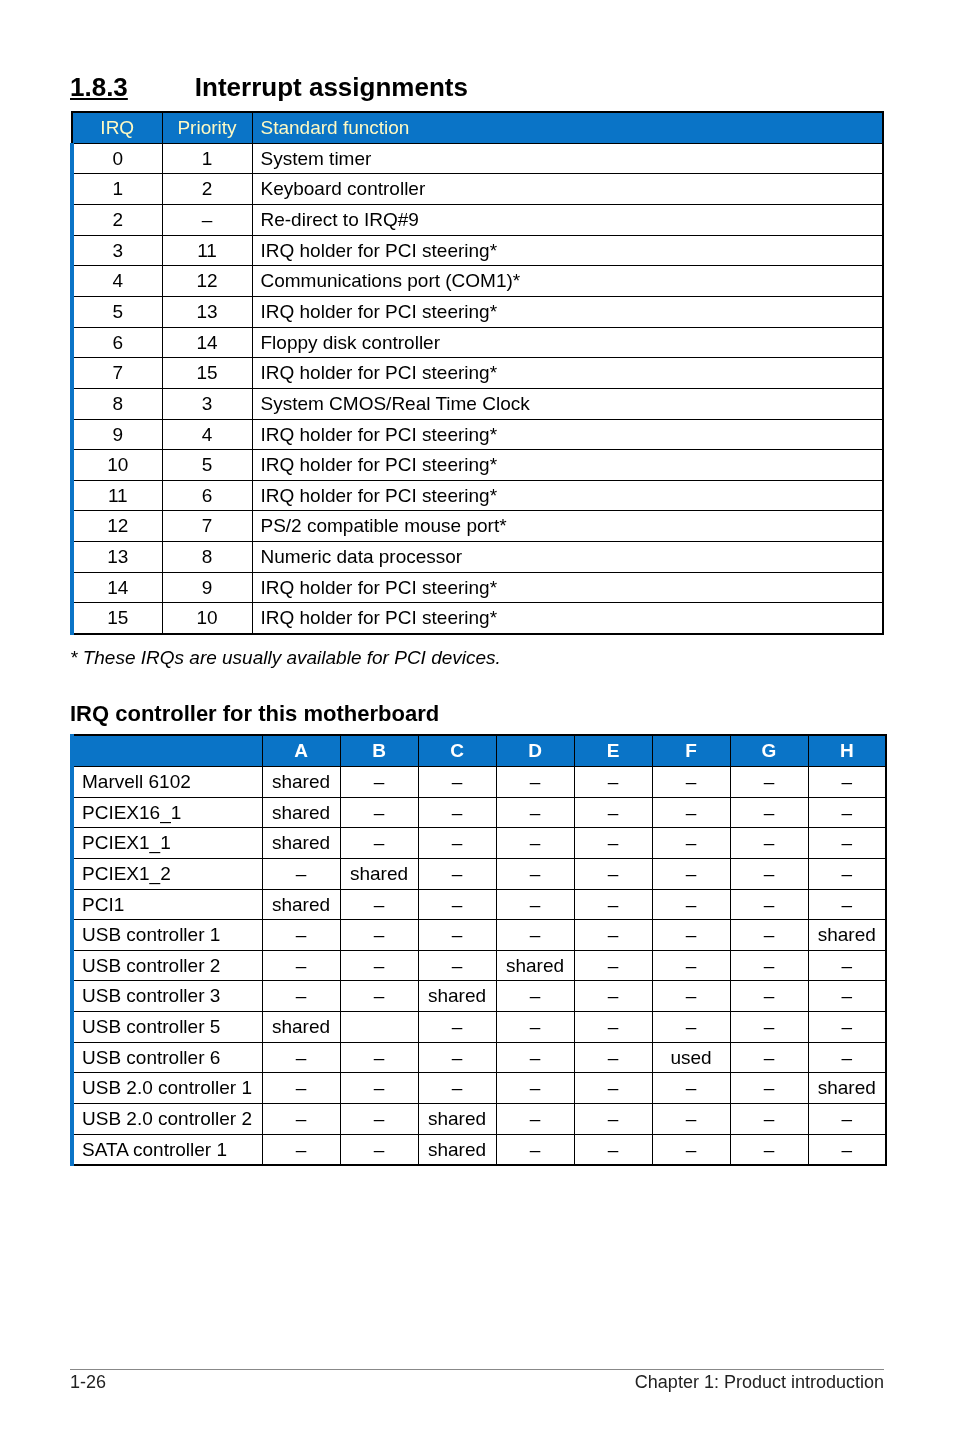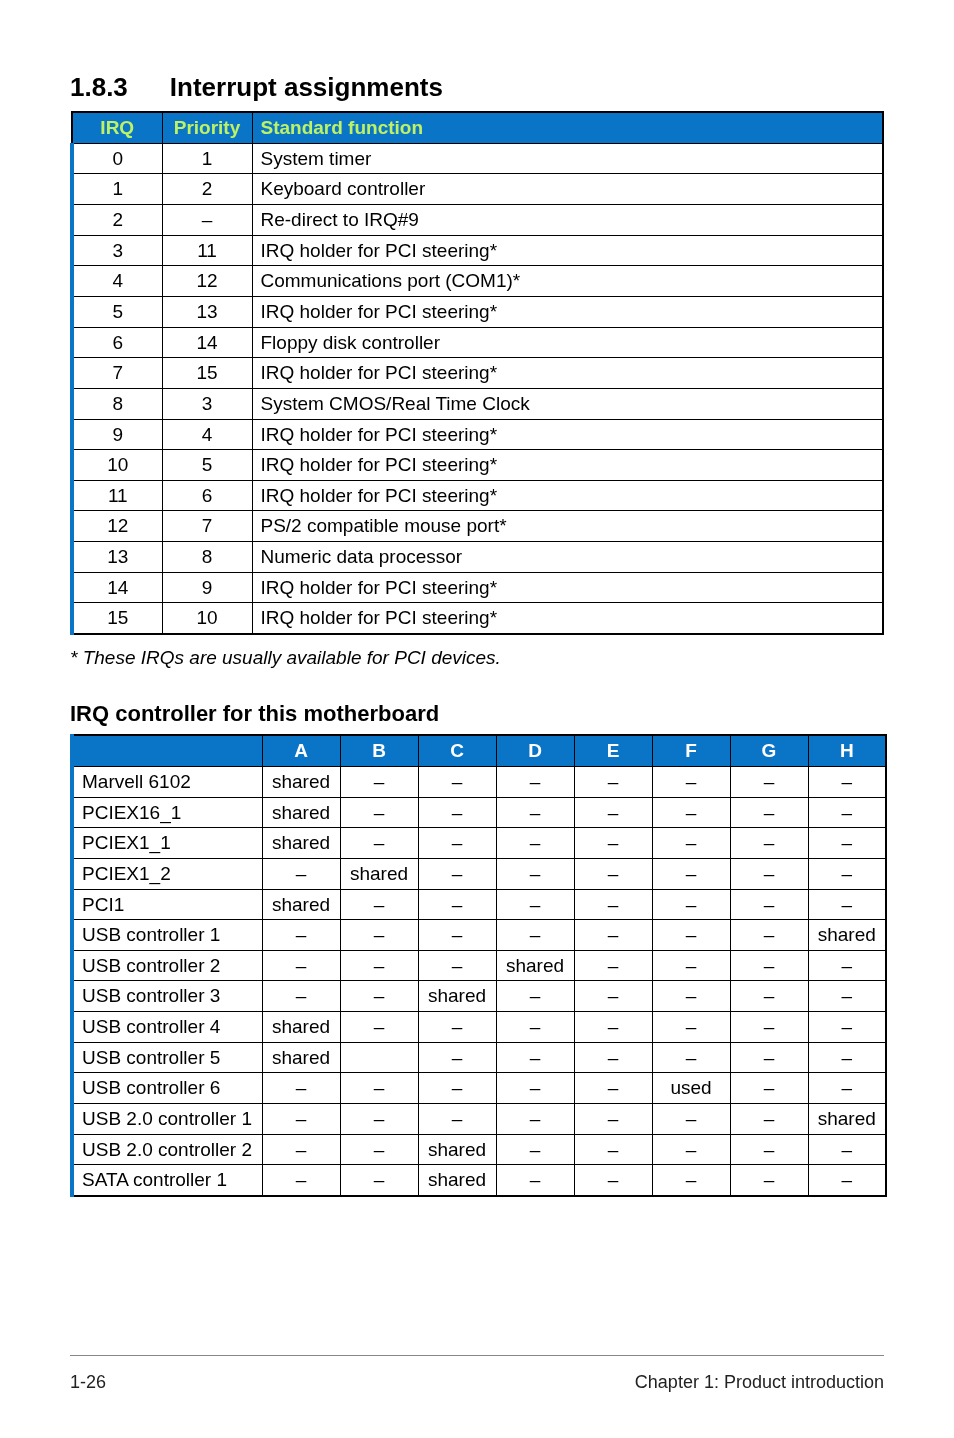--- a/index.html
+++ b/index.html
@@ -11,21 +11,21 @@
     padding: 70px 70px 0 70px;
     position: relative;
     font-size: 19px;
     line-height: 1.35;
   }
   .section-title {
     font-weight: bold;
     font-size: 26px;
     margin-bottom: 6px;
   }
-  .section-title .num { display:inline-block; margin-right: 42px; }
+  .section-title .num { display:inline-block; margin-right: 67px; text-decoration: underline; }
   .subheading {
     font-weight: bold;
     font-size: 22px;
     margin: 28px 0 6px 0;
   }
   .footnote { font-size: 19px; margin-top: 10px; font-style: italic; }
 
   table {
     border-collapse: collapse;
     width: 100%;
@@ -36,22 +36,22 @@
     padding: 2px 8px;
     font-size: 19px;
     vertical-align: middle;
     white-space: nowrap;
     overflow: hidden;
   }
   
   .irq-table { border: 2px solid #000; }
   .irq-table th {
     background: #0a74c7;
-    color: #bef264;
-    font-weight: bold;
+    color: #fef9c3;
+    font-weight: normal;
     text-align: left;
   }
   .irq-table th.c0, .irq-table td.c0 { width: 90px; text-align: center; }
   .irq-table th.c1, .irq-table td.c1 { width: 90px; text-align: center; }
   .irq-table th.c2, .irq-table td.c2 { text-align: left; }
   .irq-table tbody tr td { border-top: 1px solid #000; border-bottom: 1px solid #000; }
   .irq-table { border-left: 2px solid #000; border-right: 2px solid #000; }
   
   .irq-table tbody td.c0 { border-left: 4px solid #0a74c7; }
 
@@ -73,21 +73,21 @@
   .asg-table th.label { background:#0a74c7; color:#fff; }
   .asg-table .col { width: 78px; }
   .asg-table td { font-size: 19px; }
 
   .footer {
     position: absolute;
     bottom: 44px;
     left: 70px;
     right: 70px;
     border-top: 1px solid #888;
-    padding-top: 14px;
+    padding-top: 0;
     font-size: 18px;
     display: flex;
     justify-content: space-between;
     color:#222;
   }
 </style>
 </head>
 <body>
 
 <h2 class="section-title">
@@ -287,31 +287,20 @@
         <td class="col">–</td>
         <td class="col">–</td>
         <td class="col">shared</td>
         <td class="col">–</td>
         <td class="col">–</td>
         <td class="col">–</td>
         <td class="col">–</td>
         <td class="col">–</td>
       </tr>
       <tr>
-        <td class="label">USB controller 4</td>
-        <td class="col">shared</td>
-        <td class="col">–</td>
-        <td class="col">–</td>
-        <td class="col">–</td>
-        <td class="col">–</td>
-        <td class="col">–</td>
-        <td class="col">–</td>
-        <td class="col">–</td>
-      </tr>
-      <tr>
         <td class="label">USB controller 5</td>
         <td class="col">shared</td>
         <td class="col"></td>
         <td class="col">–</td>
         <td class="col">–</td>
         <td class="col">–</td>
         <td class="col">–</td>
         <td class="col">–</td>
         <td class="col">–</td>
       </tr>

